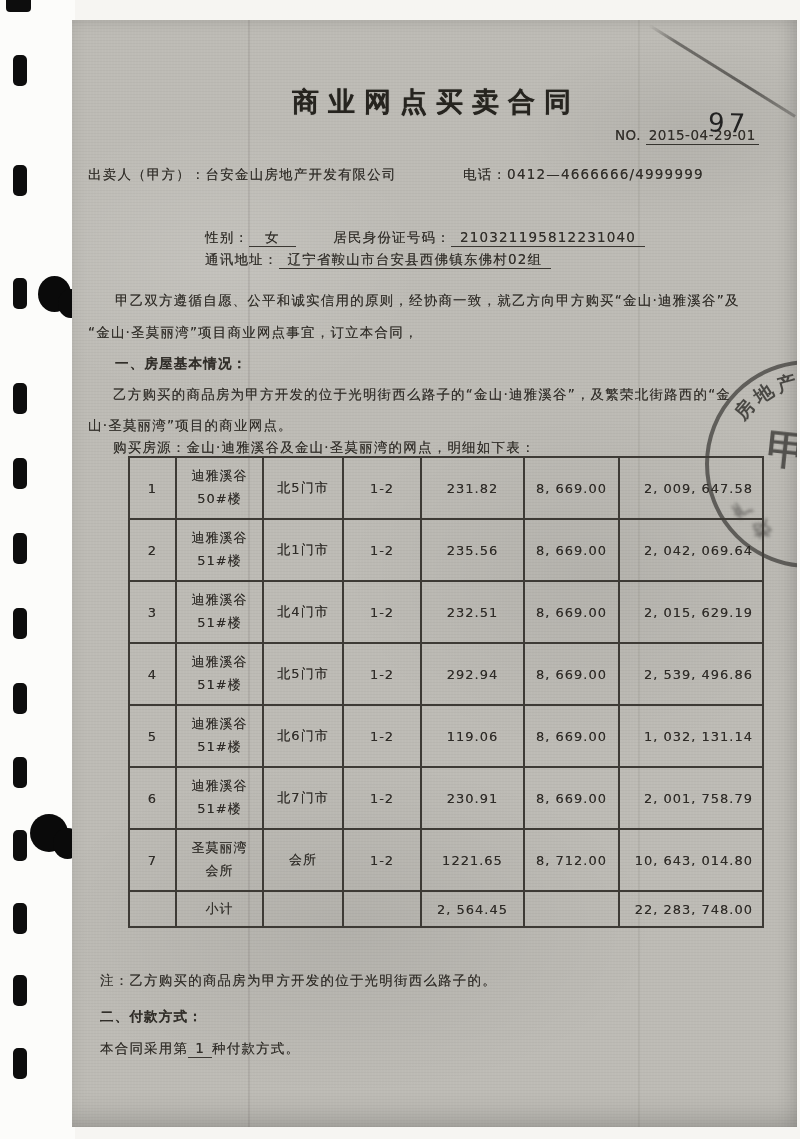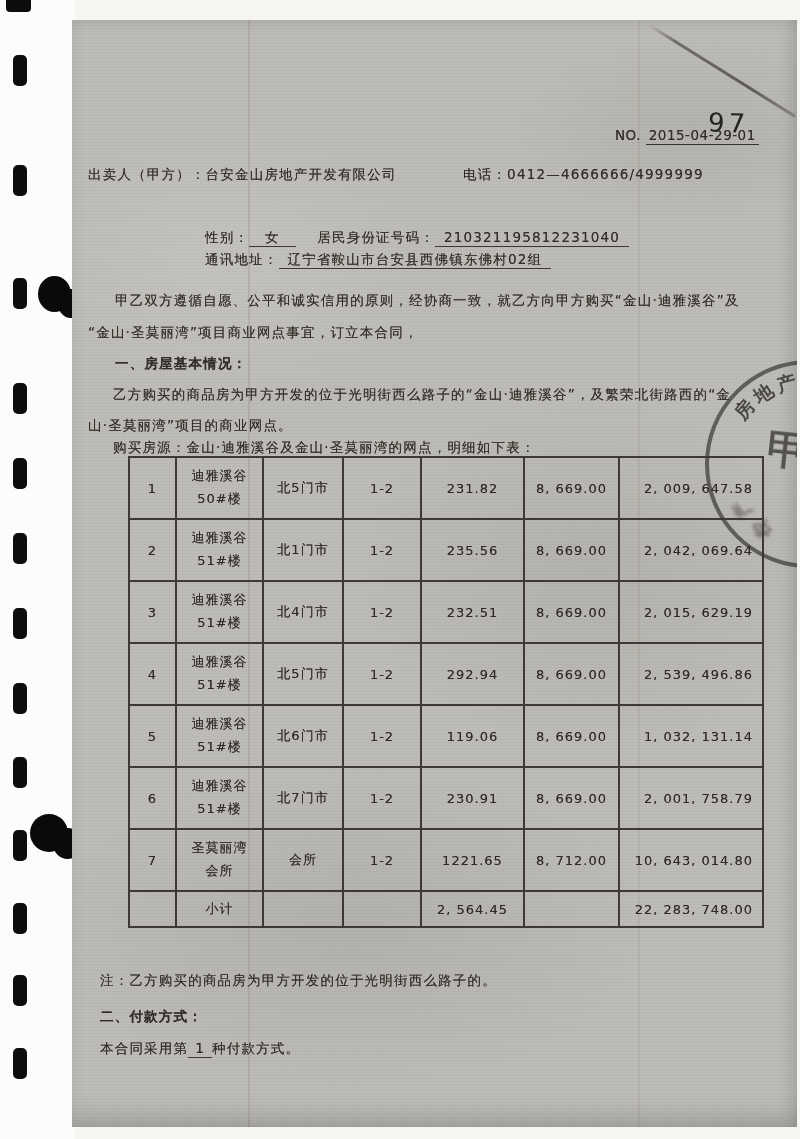--- a/index.html
+++ b/index.html
@@ -120,38 +120,39 @@
     <div class="stamp">
       <span class="arc-ch p0">房</span>
       <span class="arc-ch p1">地</span>
       <span class="arc-ch p2">产</span>
       <span class="low-ch p0">产</span>
       <span class="low-ch p1">权</span>
       <span class="center-ch">甲</span>
     </div>
   </div>
 
+  <div class="t title">商业网点买卖合同</div>
 
   <div class="t doc-no">
     <span>NO.</span>
     <span class="u">2015-04-29-01</span>
   </div>
   <div class="t page-no">97</div>
 
   <div class="t" style="left:88px;top:166px">
     <span>出卖人（甲方）：</span><span>台安金山房地产开发有限公司</span>
   </div>
   <div class="t" style="left:463px;top:166px">
     <span>电话：</span><span>0412—4666666/4999999</span>
   </div>
 
 
   <div class="t" style="left:205px;top:229px">
     <span>性别：</span><span class="uv" style="padding:0 16px 1px 16px">女</span>
-    <span style="margin-left:16px">居民身份证号码：</span><span class="uv">210321195812231040</span>
+    <span style="margin-left:32px">居民身份证号码：</span><span class="uv">210321195812231040</span>
   </div>
 
   <div class="t" style="left:205px;top:251px">
     <span>通讯地址：</span><span class="uv">辽宁省鞍山市台安县西佛镇东佛村02组</span>
   </div>
 
   <div class="t" style="left:115px;top:292px">甲乙双方遵循自愿、公平和诚实信用的原则，经协商一致，就乙方向甲方购买“金山·迪雅溪谷”及</div>
   <div class="t" style="left:88px;top:324px">“金山·圣莫丽湾”项目商业网点事宜，订立本合同，</div>
 
   <div class="t sec" style="left:115px;top:355px">一、房屋基本情况：</div>

